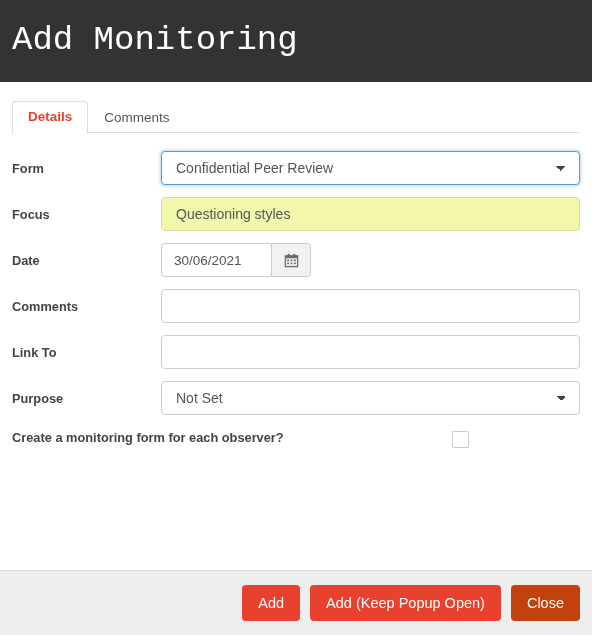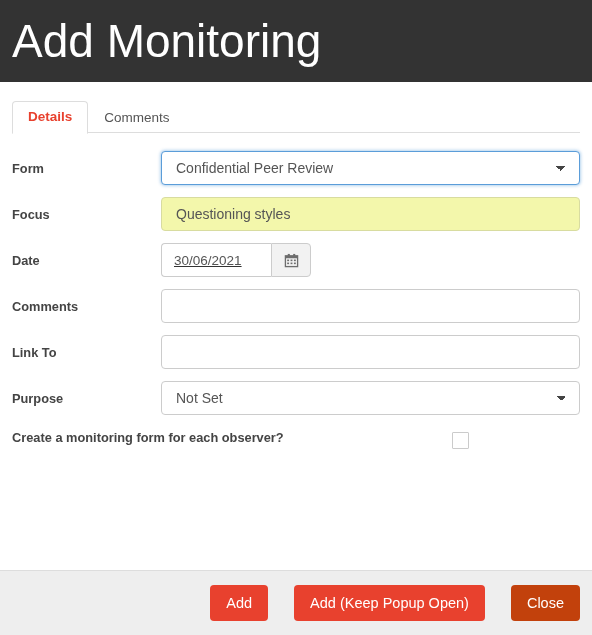--- a/index.html
+++ b/index.html
@@ -30,25 +30,26 @@
     background: #333333;
     height: 82px;
     flex: 0 0 82px;
     display: flex;
     align-items: center;
     padding: 0 12px;
     box-sizing: border-box;
   }
   .dialog-title {
     color: #ffffff;
-    font-size: 46px;
+    font-size: 34px;
     font-weight: normal;
     line-height: 1.1;
     letter-spacing: 0px;
     white-space: nowrap;
+    font-family: Liberation Mono, monospace;
   }
 
   
   .tabs-wrap {
     padding: 20px 12px 0 12px;
     box-sizing: border-box;
   }
   .tabs {
     display: flex;
     align-items: center;
@@ -145,21 +146,20 @@
     background-color: #f2f7a1;
     background-color: #f3f7ab;
     border-color: #d8dca0;
     color: #555555;
   }
 
   
   .date-group {
     display: flex;
     align-items: flex-end;
-    text-decoration: underline;
   }
   .date-input {
     box-sizing: border-box;
     width: 110px;
     height: 34px;
     border: 1px solid #cccccc;
     border-right: none;
     border-top-left-radius: 4px;
     border-bottom-left-radius: 4px;
     background: #ffffff;
@@ -182,21 +182,21 @@
     align-items: center;
     justify-content: center;
     cursor: pointer;
     padding: 0;
   }
   .cal-icon svg { display: block; }
 
   
   .check-row {
     display: flex;
-    align-items: center;
+    align-items: flex-start;
     margin-top: 4px;
   }
   .check-label {
     width: 440px;
     flex: 0 0 440px;
     font-size: 12.8px;
     font-weight: bold;
     color: #444444;
     line-height: 1.72;
     box-sizing: border-box;
@@ -230,21 +230,20 @@
     font-family: "Liberation Sans", sans-serif;
     font-size: 14.5px;
     color: #ffffff;
     border: none;
     border-radius: 4px;
     height: 36px;
     padding: 0 16px;
     cursor: pointer;
     line-height: 36px;
     white-space: nowrap;
-    margin-left: 16px;
   }
   .btn-danger { background: #e8412e; }
   .btn-default { background: #c2410c; }
 </style>
 </head>
 <body>
 
 <div class="dialog">
 
   <div class="dialog-header">

